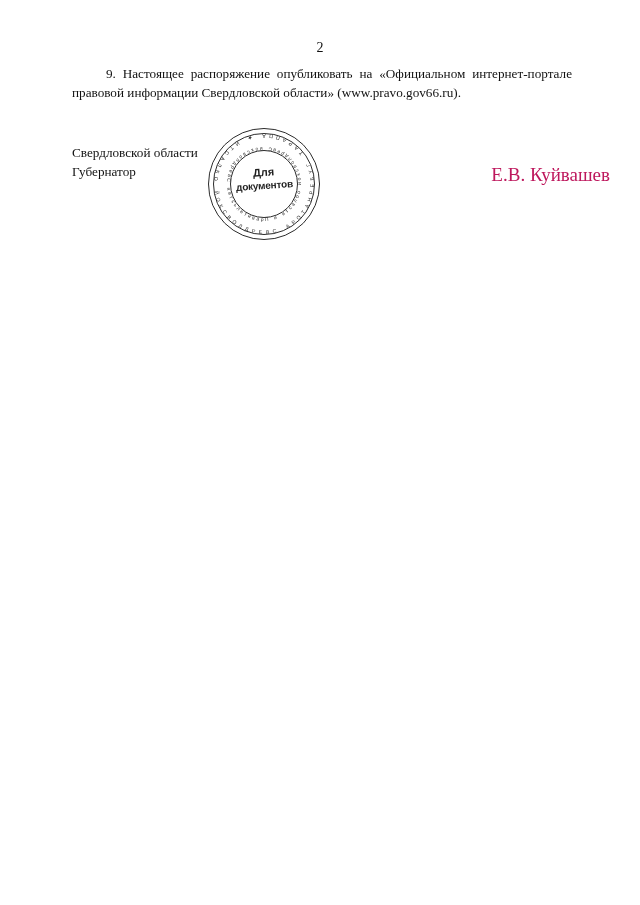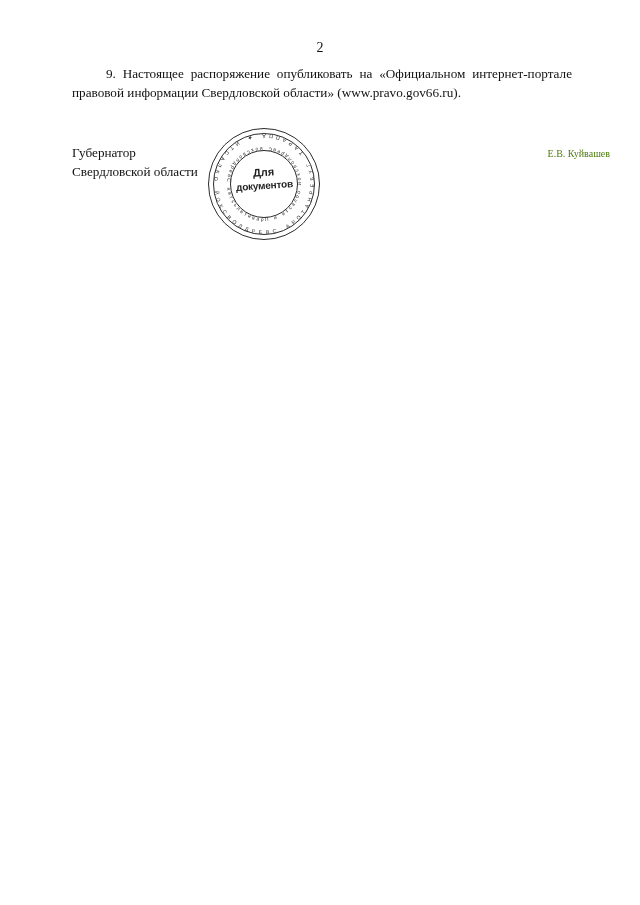--- a/index.html
+++ b/index.html
@@ -49,24 +49,24 @@
   .signature-block {
     position: absolute;
     top: 143px;
     left: 72px;
     font-size: 13.2px;
     line-height: 19px;
     color: #111;
   }
   .signature-name {
     position: absolute;
-    top: 148px;
+    top: 164px;
     right: 30px;
-    font-size: 10px;
-    color: #4d7c0f;
+    font-size: 19px;
+    color: #be185d;
     white-space: nowrap;
   }
 
   
   .stamp {
     position: absolute;
     top: 128px;
     left: 208px;
     width: 112px;
     height: 112px;
@@ -129,22 +129,22 @@
 
 <div class="page">
 
   <div class="page-number">2</div>
 
   <div class="body-text">
     <span class="indent"></span><span>9. Настоящее распоряжение опубликовать на «Официальном интернет-портале правовой информации Свердловской области» (www.pravo.gov66.ru).</span>
   </div>
 
   <div class="signature-block">
+    <div>Свердловской области</div>
     <div>Губернатор</div>
-    <div>Свердловской области</div>
   </div>
 
   <div class="signature-name">Е.В. Куйвашев</div>
 
   <div class="stamp">
     <div class="ring-outer"></div>
     <div class="ring-mid"></div>
     <div class="ring-inner"></div>
     <div class="circular-text-outer">
         <span class="circ-char" style="font-size: 5.2px; transform: rotate(0deg) translate(0px, -48px) rotate(180deg) translate(-50%, -50%);">А</span>

